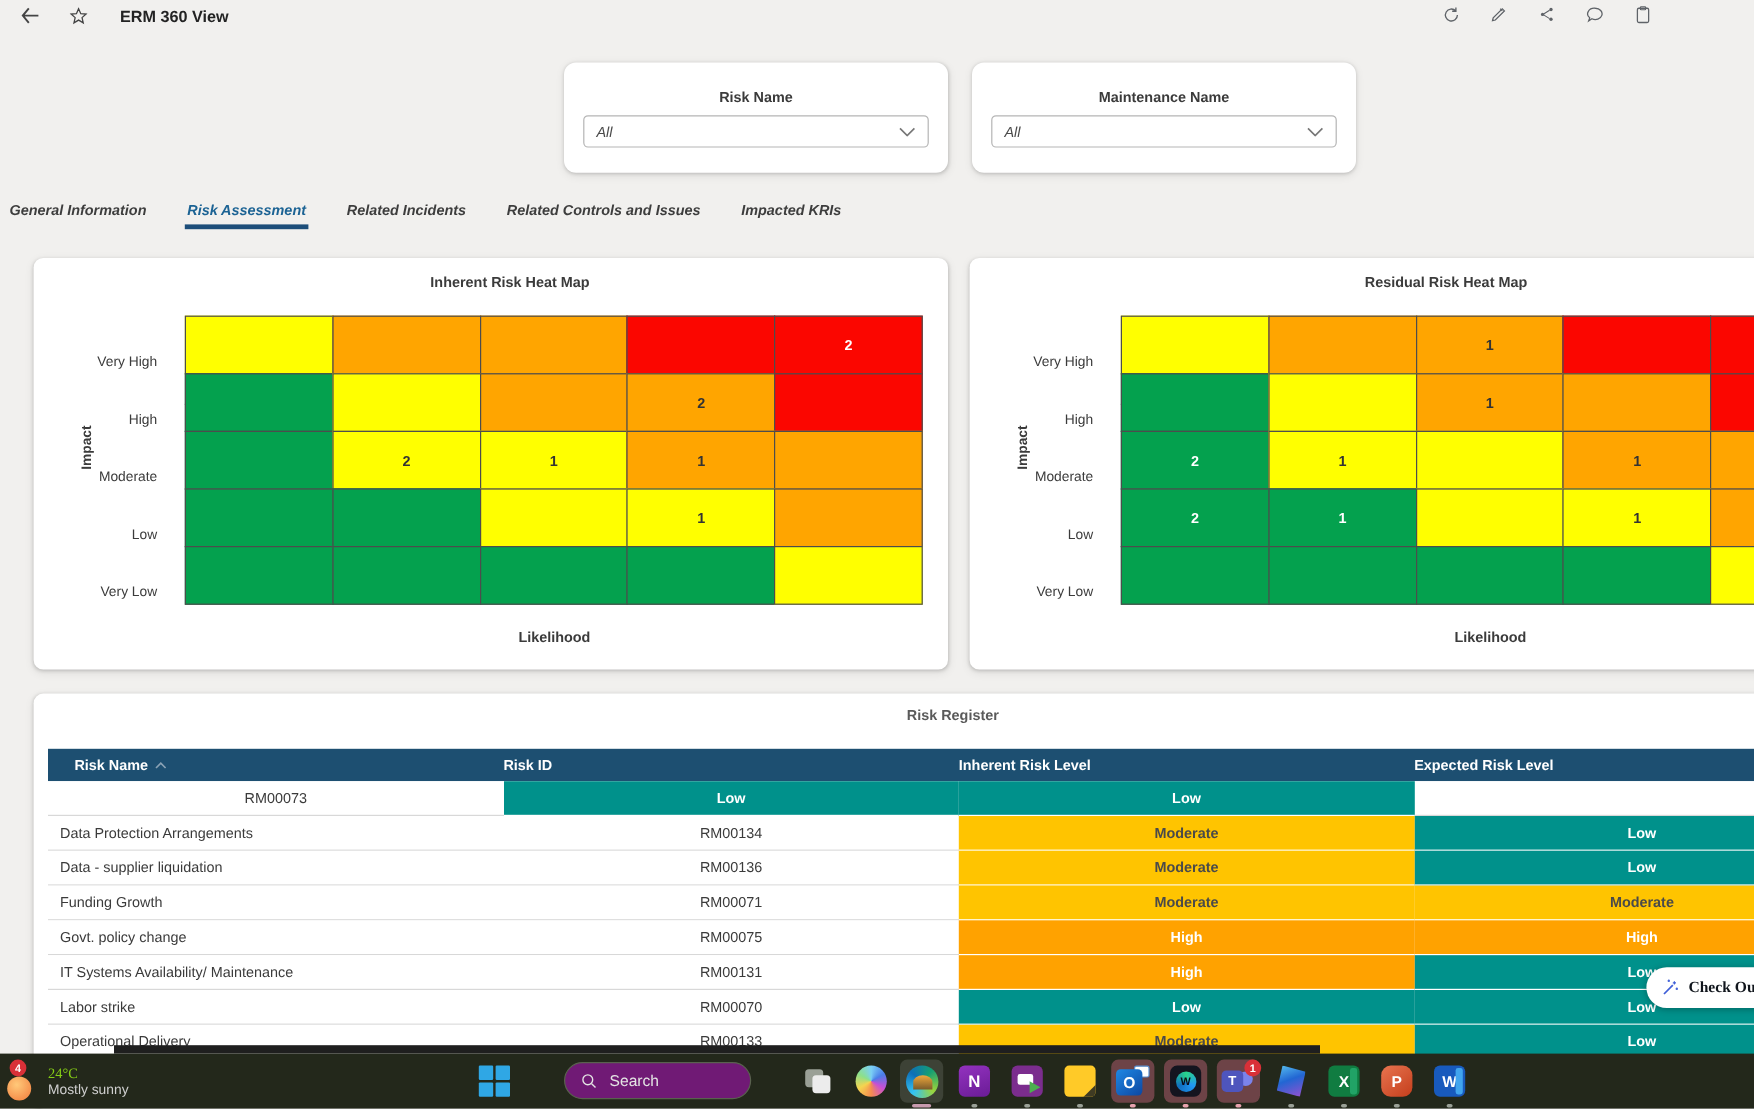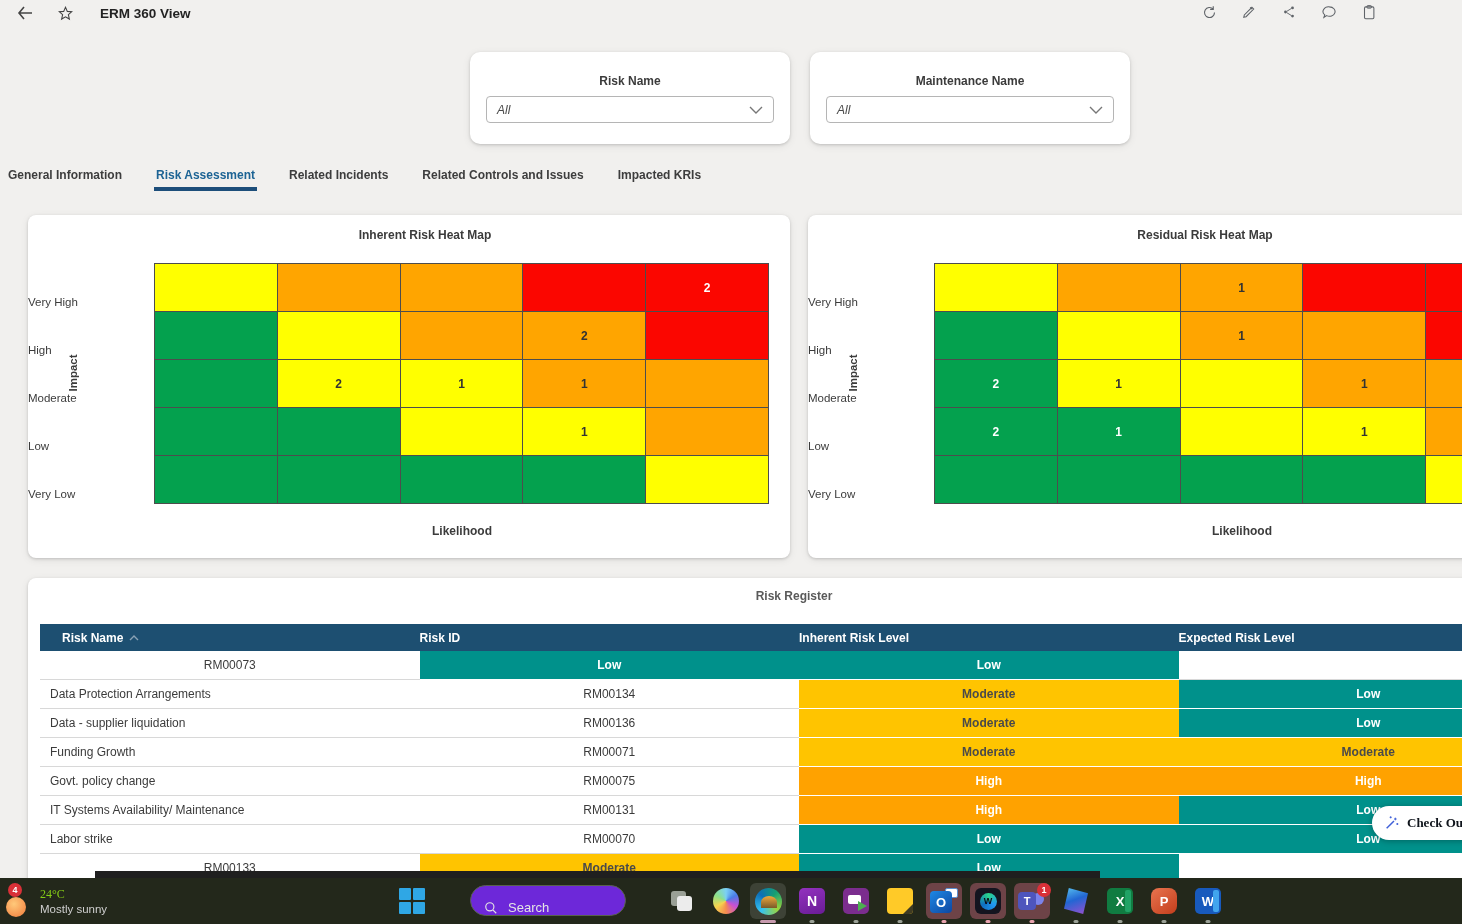--- a/index.html
+++ b/index.html
@@ -15,35 +15,35 @@
   
   .fcard { position:absolute; top:52px; width:320px; height:92px; background:#fff; border-radius:10px;
            box-shadow:0 1px 3px rgba(0,0,0,.16), 0 2px 8px rgba(0,0,0,.08); }
   .fcard .flabel { text-align:center; font-size:12px; font-weight:bold; color:#3b3b3b; margin-top:22px; }
   .fcard .dropdown { position:absolute; left:16px; right:16px; top:44px; height:27px; border:1px solid #b5b5b5;
                      border-radius:4px; display:flex; align-items:center; padding:0 10px; cursor:pointer; background:#fff; }
   .fcard .dd-value { font-size:12px; font-style:italic; color:#4a4a4a; flex:1; }
 
   
   .tabs { position:absolute; left:8px; top:168px; display:flex; gap:34px; }
-  .tab { font-size:12px; font-weight:bold; color:#3d3d3d; padding-bottom:9px; cursor:pointer; position:relative; }
+  .tab { font-size:12px; font-weight:bold; color:#3d3d3d; padding-bottom:9px; cursor:pointer; position:relative;font-style:italic; }
   .tab.active { color:#1c6394; }
   .tab.active::after { content:""; position:absolute; left:-2px; right:-2px; bottom:0; height:4px; background:#1d4e7a; }
 
   
   .card { position:absolute; background:#fff; border-radius:8px;
           box-shadow:0 1px 3px rgba(0,0,0,.16), 0 2px 8px rgba(0,0,0,.08); }
   .card-title { text-align:center; font-size:12px; font-weight:bold; color:#3b3b3b; }
 
   
   .hm-card { top:215px; width:762px; height:343px;padding-left:32px; }
   .hm-card .card-title { margin-top:13px; }
   .hm-wrap { position:absolute; left:0; top:49px; width:100%; }
   .hm-row { display:flex; height:48px; }
-  .hm-rowlabel { width:103px; text-align:left; font-size:11.5px; color:#3b3b3b; align-self:center;margin-top:28px; }
+  .hm-rowlabel { width:103px; text-align:right; font-size:11.5px; color:#3b3b3b; align-self:center;margin-top:28px; }
   .hm-rownum { width:24px; margin-left:14px; text-align:center; font-size:11.5px; color:#3b3b3b; align-self:center; }
   .hm-cells { display:flex; width:614px; margin-left:-14px; }
   .hm-cell { flex:1; border:1px solid #4d4d4d; margin:-1px 0 0 -1px; display:flex; align-items:center; justify-content:center;
              font-size:12px; font-weight:bold; cursor:pointer; }
   .hm-impact { position:absolute; left:26px; top:152px; transform:rotate(-90deg); font-size:11.5px; font-weight:bold; color:#3b3b3b; }
   .hm-xlabel { position:absolute; left:127px; width:614px; top:309px; text-align:center; font-size:12px; font-weight:bold; color:#3b3b3b; }
 
   
   .rr-card { left:28px; top:578px; width:1532px; height:346px; }
   .rr-card .card-title { margin-top:11px; color:#5a5a5a; }
@@ -73,22 +73,22 @@
                  background:radial-gradient(circle at 40% 35%, #ffc97a, #f5924d 70%); }
   .weather-badge { position:absolute; left:2px; top:0; width:14px; height:14px; border-radius:50%; background:#d93038;
                    color:#fff; font-size:9px; font-weight:bold; display:flex; align-items:center; justify-content:center; }
   .weather-temp { font-size:12px; color:#84cc16;font-family:Liberation Serif, serif; }
   .weather-cond { font-size:11.5px; color:#cfcfcf; margin-top:1px; }
 
   .start-btn { position:absolute; left:398px; top:9px; width:28px; height:28px; display:grid;
                grid-template-columns:12px 12px; grid-template-rows:12px 12px; gap:2px; cursor:pointer; padding:1px; }
   .start-btn span { background:#2fa7e5; border-radius:1px; }
 
-  .search-pill { position:absolute; left:470px; top:7px; width:156px; height:31px; background:#6d28d9; border:1px solid #59614e;
-                 border-radius:16px; display:flex; align-items:flex-end; gap:10px; padding-left:13px; cursor:pointer; }
+  .search-pill { position:absolute; left:470px; top:7px; width:156px; height:31px; background:#701a75; border:1px solid #59614e;
+                 border-radius:16px; display:flex; align-items:center; gap:10px; padding-left:13px; cursor:pointer; }
   .search-pill .stext { font-size:13px; color:#e4e4e4; }
 
   .tile { position:absolute; top:5px; width:36px; height:36px; border-radius:6px; display:flex; align-items:center;
           justify-content:center; cursor:pointer; }
   .tile .dot { position:absolute; bottom:-4px; left:50%; transform:translateX(-50%); width:5px; height:3px;
                border-radius:2px; background:#9aa096; }
   .tile .dot.pink { background:#e8a2ae; }
   .tile .dot.pill { width:16px; background:#c79aae; }
   .tile.active-bg { background:#3d4236; }
   .tile.attn { background:#6d4347; }
@@ -392,20 +392,21 @@
           <div class="cell level" style="background: rgb(255, 162, 0); color: rgb(255, 255, 255);">High</div>
           <div class="cell level" style="background: rgb(0, 145, 139); color: rgb(255, 255, 255);">Low</div>
         </div>
         <div class="rr-row">
           <div class="cell name">Labor strike</div>
           <div class="cell id">RM00070</div>
           <div class="cell level" style="background: rgb(0, 145, 139); color: rgb(255, 255, 255);">Low</div>
           <div class="cell level" style="background: rgb(0, 145, 139); color: rgb(255, 255, 255);">Low</div>
         </div>
         <div class="rr-row">
+          <div class="cell name">Operational Delivery</div>
           <div class="cell id">RM00133</div>
           <div class="cell level" style="background: rgb(255, 196, 0); color: rgb(74, 74, 74);">Moderate</div>
           <div class="cell level" style="background: rgb(0, 145, 139); color: rgb(255, 255, 255);">Low</div>
         </div>
       </div>
   </div>
 </div>
 
 <div class="popup">
   <svg width="16" height="16" viewBox="0 0 24 24">

